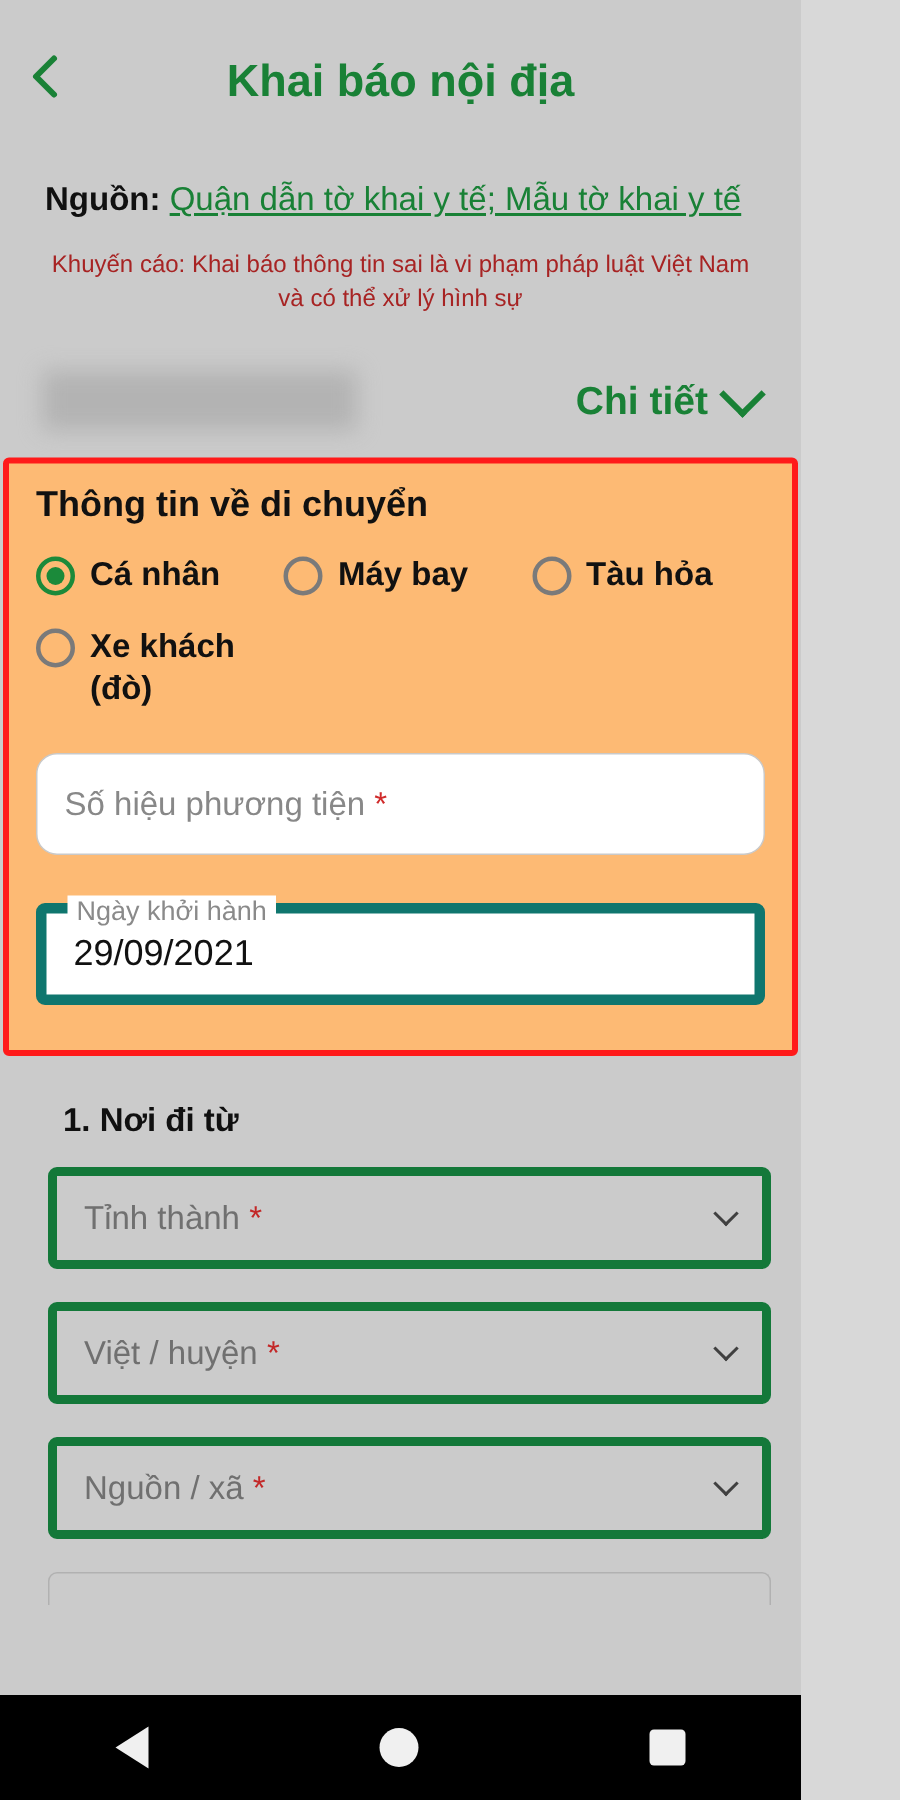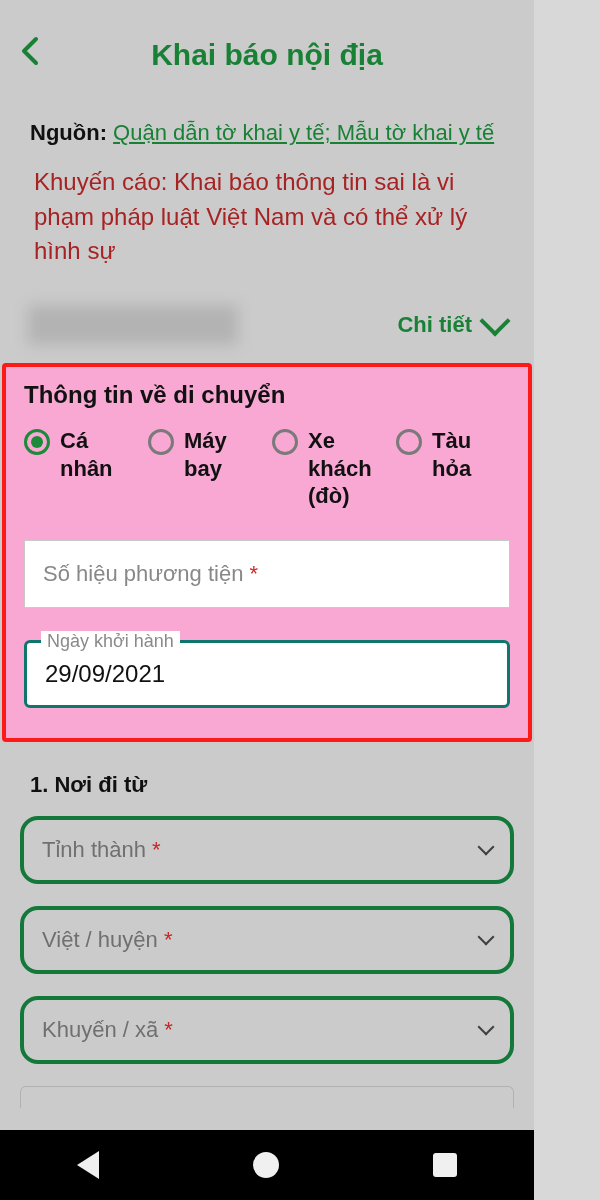--- a/index.html
+++ b/index.html
@@ -44,74 +44,74 @@
   .source-row {
     padding: 8px 30px 8px 30px;
     font-size: 22px;
     line-height: 1.4;
   }
   .source-label { font-weight: 700; color: #111; }
   .source-link { color: #1b8a3a; text-decoration: underline; }
 
   .warning {
     color: #b22626;
-    font-size: 24px;
-    text-align: left;
+    font-size: 16px;
+    text-align: center;
     padding: 8px 34px 18px 34px;
     line-height: 1.45;
   }
 
   .usercard {
     display: flex;
     align-items: center;
     justify-content: space-between;
     padding: 18px 28px 12px 28px;
     margin-bottom: 6px;
   }
   .blurred {
     width: 210px; height: 40px;
     background: #bfbfbf;
     border-radius: 4px;
     filter: blur(7px);
   }
   .chitiet {
     color: #1b8a3a;
-    font-size: 22px;
+    font-size: 26px;
     font-weight: 700;
     display: flex;
     align-items: center;
     gap: 12px;
   }
   .chev-down {
     width: 22px; height: 22px;
     border-right: 4px solid #1b8a3a;
     border-bottom: 4px solid #1b8a3a;
     transform: rotate(45deg);
     margin-top: -8px;
   }
 
   .red-box {
-    background: #f9a8d4;
+    background: #fdba74;
     border: 4px solid #ff1a1a;
     border-radius: 4px;
     margin: 0 2px;
     padding: 14px 18px 30px 18px;
     position: relative;
     z-index: 10;
   }
   .section-title {
     font-size: 24px;
     font-weight: 700;
     color: #111;
     margin-bottom: 18px;
   }
 
   .radio-grid {
     display: grid;
-    grid-template-columns: 1fr 1fr 1fr 1fr;
+    grid-template-columns: 1fr 1fr 1fr;
     row-gap: 20px;
     column-gap: 10px;
     margin-bottom: 30px;
   }
   .radio-item {
     display: flex;
     align-items: flex-start;
     gap: 10px;
     font-size: 22px;
     font-weight: 700;
@@ -130,34 +130,34 @@
   .radio-outer.sel { border-color: #1b8a3a; }
   .radio-inner {
     width: 12px; height: 12px;
     background: #1b8a3a;
     border-radius: 50%;
   }
   .radio-label { line-height: 1.25; }
 
   .field {
     border: 1px solid #c9c9c9;
-    border-radius: 0;
+    border-radius: 14px;
     margin-top: 16px;
     height: 68px;
     display: flex;
     align-items: center;
     padding: 0 18px;
     position: relative;
     background: #fff;
   }
   .field-ph { color: #888; font-size: 22px; }
   .req { color: #d02b2b; }
 
   .field-float {
-    border: 3px solid #0f766e;
+    border: 7px solid #0f766e;
     border-radius: 6px;
     margin-top: 32px;
     height: 68px;
     padding: 0 18px;
     position: relative;
     background: #fff;
     display: flex;
     align-items: center;
   }
   .float-label {
@@ -165,30 +165,31 @@
     top: -12px; left: 14px;
     background: #fff;
     padding: 0 6px;
     color: #8a8a8a;
     font-size: 18px;
   }
   .field-val { font-size: 24px; color: #111; }
 
   .lower {
     padding: 16px 20px 0 20px;
+    margin-left: 12px;
   }
   .q-title {
     font-size: 22px;
     font-weight: 700;
     color: #111;
     margin: 14px 10px 18px 10px;
   }
   .select {
-    border: 4px solid #15803d;
-    border-radius: 18px;
+    border: 6px solid #15803d;
+    border-radius: 6px;
     height: 68px;
     padding: 0 18px;
     display: flex;
     align-items: center;
     justify-content: space-between;
     margin-bottom: 22px;
     background: #d8d8d8;
   }
   .select-ph { color: #777; font-size: 22px; }
   .chev-sm {
@@ -271,25 +272,25 @@
             <span class="radio-inner"></span>
           </span>
         <span class="radio-label">Cá nhân</span>
       </label>
       <label class="radio-item">
         <span class="radio-outer"></span>
         <span class="radio-label">Máy bay</span>
       </label>
       <label class="radio-item">
         <span class="radio-outer"></span>
-        <span class="radio-label">Xe khách (đò)</span>
+        <span class="radio-label">Tàu hỏa</span>
       </label>
       <label class="radio-item">
         <span class="radio-outer"></span>
-        <span class="radio-label">Tàu hỏa</span>
+        <span class="radio-label">Xe khách (đò)</span>
       </label>
     </div>
 
     <div class="field">
       <span class="field-ph">
         <span>Số hiệu phương tiện</span> <span class="req">*</span>
       </span>
     </div>
 
     <div class="field-float">
@@ -310,21 +311,21 @@
 
     <div class="select">
       <span class="select-ph">
         <span>Việt / huyện</span> <span class="req">*</span>
       </span>
       <span class="chev-sm"></span>
     </div>
 
     <div class="select">
       <span class="select-ph">
-        <span>Khuyến / xã</span> <span class="req">*</span>
+        <span>Nguồn / xã</span> <span class="req">*</span>
       </span>
       <span class="chev-sm"></span>
     </div>
 
     <div class="select-partial"></div>
   </div>
 
   <div class="overlay"></div>
 
   <div class="navbar">

